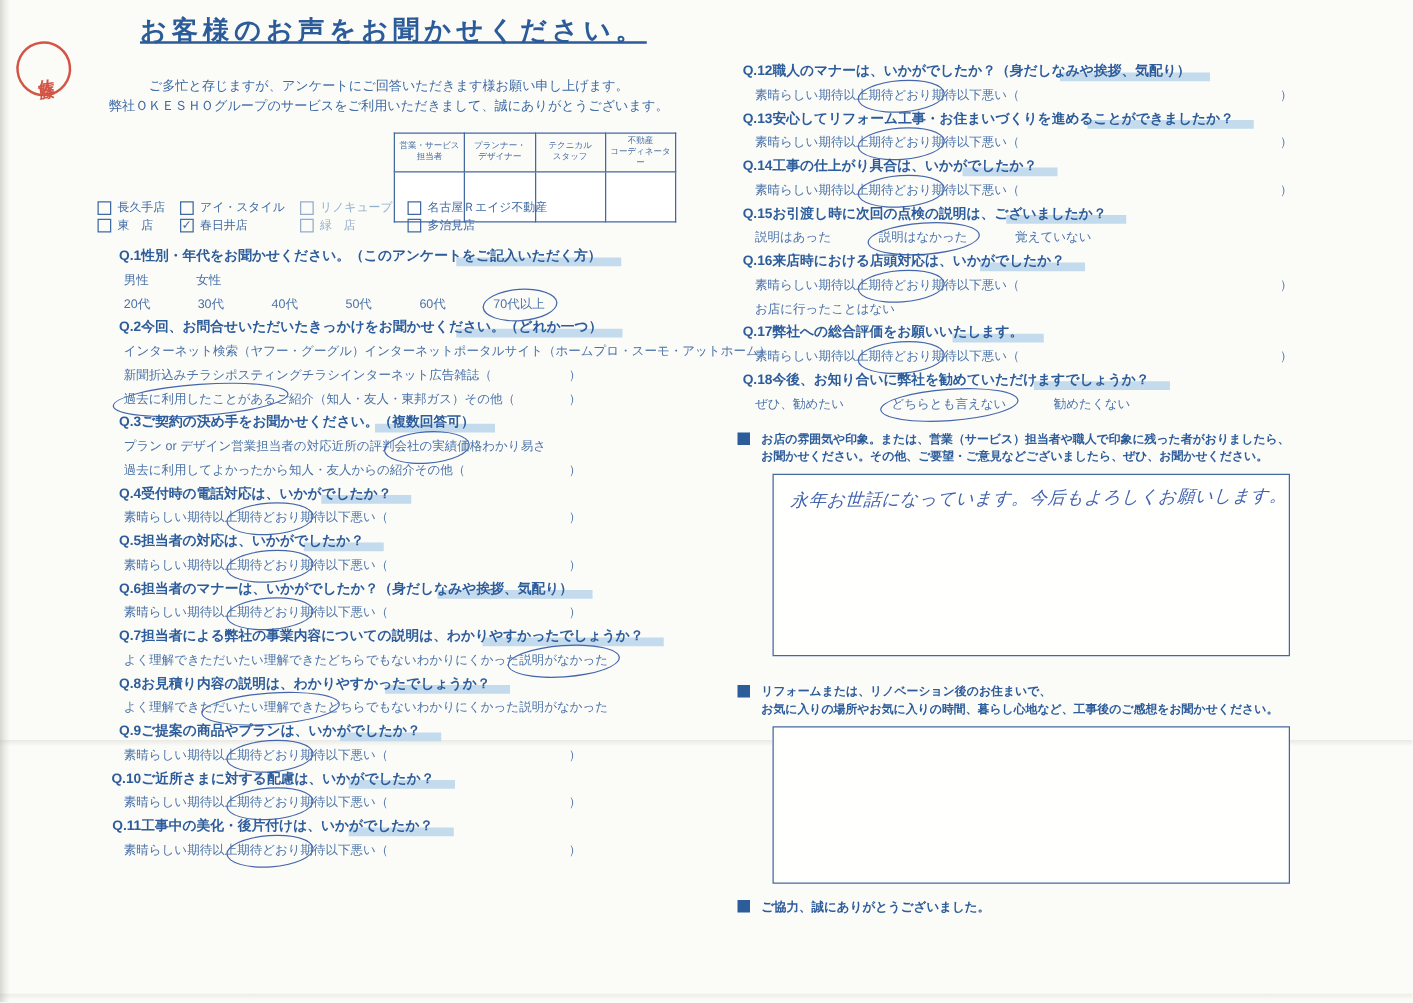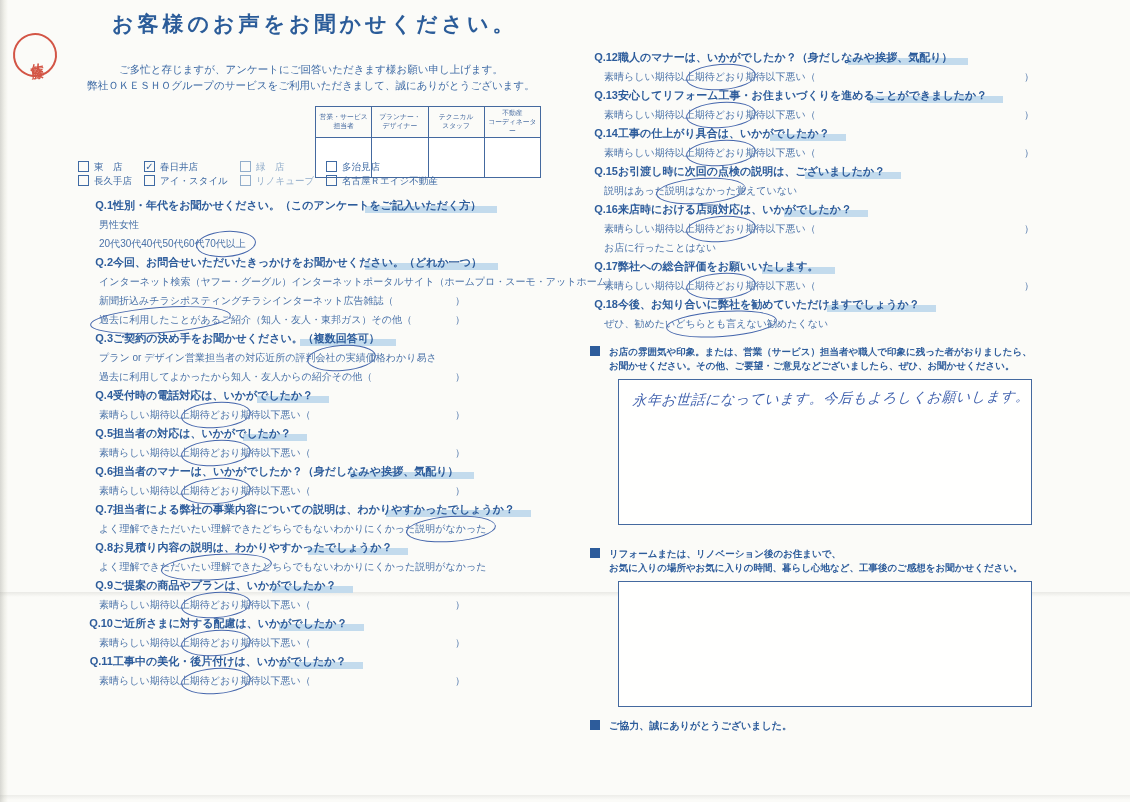--- a/index.html
+++ b/index.html
@@ -18,21 +18,21 @@
   .s2{top:795px;background:linear-gradient(to bottom,rgba(170,170,164,.18),rgba(255,255,255,0));}
 
   
   .stamp{position:absolute;left:13px;top:33px;width:40px;height:40px;border:2px solid #cf4433;
     border-radius:50%;color:#cf4433;font-weight:bold;font-size:13px;line-height:1.05;
     display:flex;align-items:center;justify-content:center;
     writing-mode:vertical-rl;letter-spacing:2px;transform:rotate(-7deg);opacity:.9;}
 
   
   .title{position:absolute;left:112px;top:10px;margin:0;font-size:21px;font-weight:bold;
-    color:#2b5c99;letter-spacing:4px;white-space:nowrap;}
+    color:#2b5c99;letter-spacing:4px;white-space:nowrap;text-decoration:underline;}
   .intro{position:absolute;left:80px;top:62px;width:462px;text-align:center;
     font-family:"Liberation Serif","DejaVu Serif",serif;
     font-size:10.5px;color:#3c69a4;line-height:16px;white-space:nowrap;}
 
   
   .staff{position:absolute;left:315px;top:106px;width:226px;border-collapse:collapse;}
   .staff th,.staff td{border:1px solid #44699f;}
   .staff th{font-size:6.8px;font-weight:normal;color:#44699f;padding:2px 1px;line-height:1.3;
     white-space:pre-line;text-align:center;width:25%;}
   .staff td{height:37px;background:#fff;}
@@ -53,21 +53,21 @@
 
   .q{margin-bottom:4px;}
   .q-title{font-size:11px;font-weight:bold;color:#2d5c9b;line-height:15px;margin-bottom:2px;
     white-space:nowrap;position:relative;z-index:0;}
   .q-no{display:inline-block;min-width:28px;text-align:right;}
   .q-text{position:relative;text-align:right;}
   .q-text::after{content:"";position:absolute;right:-16px;bottom:-2px;width:36%;height:7px;
     background:#c3dbed;z-index:-1;}
   .opt-row{display:flex;align-items:center;margin:4px 0 4px 14px;
     font-size:10px;color:#4a72a8;line-height:15px;}
-  .opt-row.wide{}
+  .opt-row.wide{column-gap:38px;}
   .qcol.left .opt-row{width:366px;}
   .qcol.right .opt-row{width:430px;}
   .opt{white-space:nowrap;flex:0 0 auto;position:relative;}
   .sp{flex:1 1 auto;min-width:14px;}
   .circled::after{content:"";position:absolute;left:-9px;right:-10px;top:-5px;bottom:-6px;
     border:1.6px solid #4566ac;border-radius:50%;transform:rotate(-4deg);pointer-events:none;}
 
   
   .comment{margin-left:0px;}
   .c1{margin-top:14px;}
@@ -118,51 +118,51 @@
       <td></td>
       <td></td>
     </tr>
   </tbody>
     </table>
 
   <div class="branches" id="branches">
       <div class="branch-row">
         <span class="branch-item">
           <span class="cb"></span>
+          <span class="bl">長久手店</span>
+        </span>
+        <span class="branch-item">
+          <span class="cb"></span>
+          <span class="bl">アイ・スタイル</span>
+        </span>
+        <span class="branch-item muted">
+          <span class="cb"></span>
+          <span class="bl">リノキューブ</span>
+        </span>
+        <span class="branch-item">
+          <span class="cb"></span>
+          <span class="bl">名古屋Ｒエイジ不動産</span>
+        </span>
+      </div>
+      <div class="branch-row">
+        <span class="branch-item">
+          <span class="cb"></span>
           <span class="bl">東　店</span>
         </span>
         <span class="branch-item">
           <span class="cb">✓</span>
           <span class="bl">春日井店</span>
         </span>
         <span class="branch-item muted">
           <span class="cb"></span>
           <span class="bl">緑　店</span>
         </span>
         <span class="branch-item">
           <span class="cb"></span>
           <span class="bl">多治見店</span>
-        </span>
-      </div>
-      <div class="branch-row">
-        <span class="branch-item">
-          <span class="cb"></span>
-          <span class="bl">長久手店</span>
-        </span>
-        <span class="branch-item">
-          <span class="cb"></span>
-          <span class="bl">アイ・スタイル</span>
-        </span>
-        <span class="branch-item muted">
-          <span class="cb"></span>
-          <span class="bl">リノキューブ</span>
-        </span>
-        <span class="branch-item">
-          <span class="cb"></span>
-          <span class="bl">名古屋Ｒエイジ不動産</span>
         </span>
       </div>
     </div>
 
   <div class="qcol left" id="q-left">
   <div class="q">
     <div class="q-title">
       <span class="q-no">Q.1</span><span class="q-text">性別・年代をお聞かせください。（このアンケートをご記入いただく方）</span>
     </div>
     <div>

